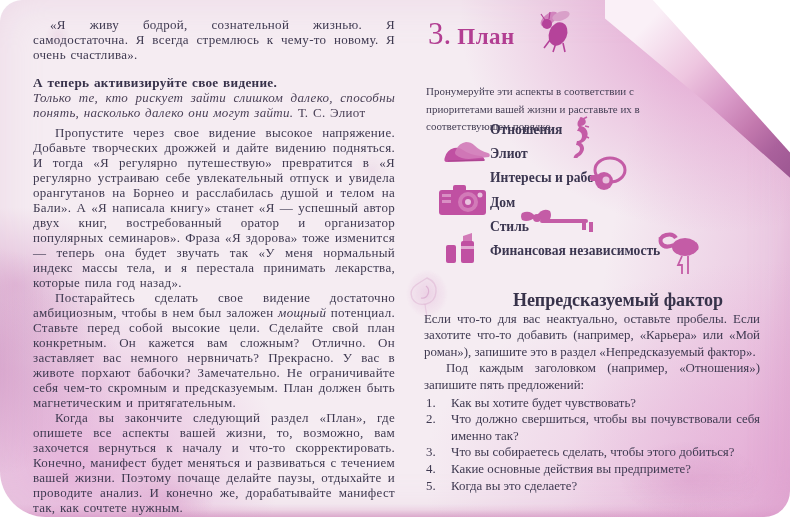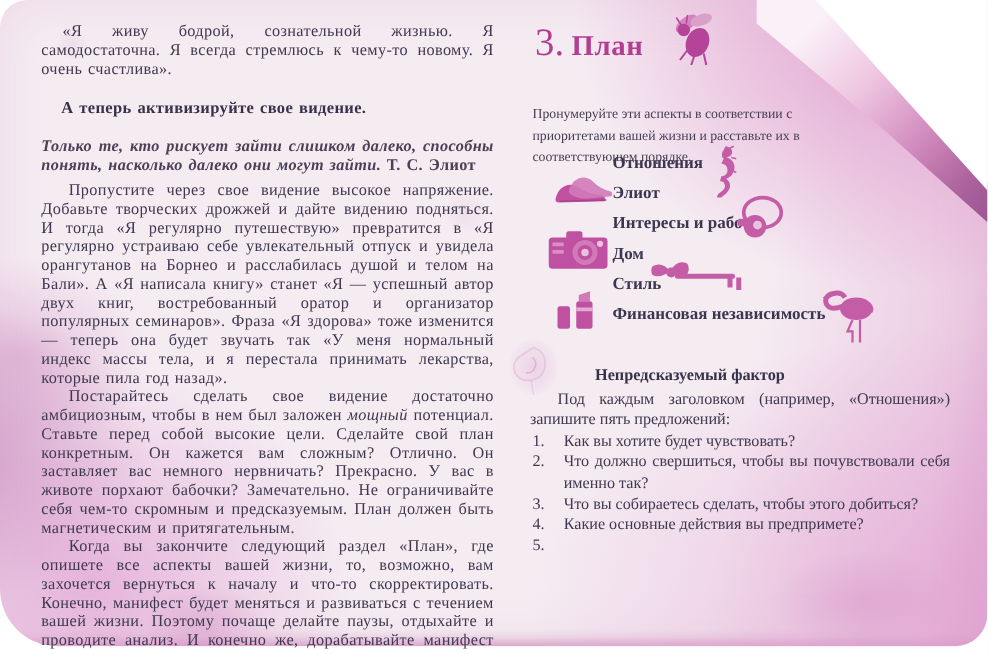--- a/index.html
+++ b/index.html
@@ -32,35 +32,35 @@
     background:linear-gradient(133deg,#faf0f7 18%,#eec6e0 42%,#d99ac8 60%,#c379ae 74%,#aa619c 86%,#9a5590 100%);}
   .curl-white{position:absolute;top:-1px;right:-1px;width:176px;height:172px;pointer-events:none;
     background:#ffffff;clip-path:polygon(21% 0, 101% 0, 101% 91%);}
 
   
   .txt{color:#3e3950;}
   .left-col{position:absolute;left:33px;top:17px;width:362px;font-size:13px;line-height:15px;
     letter-spacing:.3px;word-spacing:1px;text-align:justify;}
   .left-col p{margin:0;text-indent:22px;}
   .left-col .p1{text-indent:17px;margin-bottom:13px;}
-  .left-col .lead-head{font-weight:bold;margin:16px;text-indent:0;font-size:13.2px;color:#37324a;}
-  .left-col .epigraph{font-style:italic;margin:12px 0 5px;text-indent:0;color:#4a4157;font-weight:bold;}
+  .left-col .lead-head{font-weight:bold;margin:0;text-indent:0;font-size:13.2px;color:#37324a;}
+  .left-col .epigraph{font-style:italic;margin:0 0 5px;text-indent:0;color:#4a4157;}
   .left-col .epigraph .author{font-style:normal;}
   .ital{font-style:italic;}
 
   .right-col{position:absolute;left:420px;top:0;width:368px;}
   .chapter{position:absolute;left:8px;top:16px;color:#b23e92;white-space:nowrap;}
   .chapter .num{font-size:31px;font-weight:normal;}
   .chapter .name{font-size:23px;font-weight:bold;letter-spacing:.5px;margin-left:6px;}
   .intro{position:absolute;left:6px;top:72px;width:276px;font-size:11px;line-height:17.6px;color:#443e54;}
   .aspects{position:absolute;left:70px;top:122px;width:260px;list-style:none;margin:0;padding:0;}
   .aspects li{height:24.2px;font-weight:bold;font-size:13.6px;color:#3b3650;white-space:nowrap;}
   .unpredictable{position:absolute;left:4px;top:292px;width:336px;font-size:12.9px;line-height:16.6px;
     color:#3e3950;text-align:justify;}
-  .unpredictable .sub{font-weight:bold;text-align:left;margin:0 0 2px 52px;font-size:13px;color:#37324a;}
+  .unpredictable .sub{font-weight:bold;text-align:center;margin:0 0 2px 52px;font-size:18px;color:#37324a;}
   .unpredictable p{margin:0;}
   .unpredictable .ind{text-indent:22px;}
   .questions{list-style:none;margin:1px 0 0;padding:0;}
   .questions li{position:relative;padding-left:27px;}
   .questions .qnum{position:absolute;left:2px;top:0;}
 
   
   .icn{position:absolute;pointer-events:none;}
   .rose{position:absolute;left:396px;top:264px;width:62px;height:66px;opacity:.55;pointer-events:none;
     background:radial-gradient(ellipse 28px 32px at 50% 45%, rgba(214,150,200,.55), rgba(214,150,200,.15) 60%, rgba(214,150,200,0) 75%);}
@@ -148,27 +148,28 @@
       <svg class="icn" style="left:238px;top:230px" width="42" height="46" viewBox="0 0 42 46">
         <ellipse cx="27" cy="17" rx="13" ry="9" fill="#c45ca6"></ellipse>
         <path d="M38 12 q4 4 2 8 l-8 2 z" fill="#c45ca6"></path>
         <path d="M16 15 q-10 4 -13 -2 q-2-6 5-8 q7-2 10 3" fill="none" stroke="#c45ca6" stroke-width="4"></path>
         <path d="M4 6 l-4 2 4 2 z" fill="#c45ca6"></path>
         <path d="M24 26 l-4 9 4 0 0 9 M30 26 l0 18" stroke="#c45ca6" stroke-width="1.8" fill="none"></path>
       </svg>
 
       <div class="unpredictable">
         <p class="sub">Непредсказуемый фактор</p>
+        <p>Если что-то для вас неактуально, оставьте пробелы. Если захотите что-то добавить (например, «Карьера» или «Мой роман»), запишите это в раздел «Непредсказуемый фактор».</p>
         <p class="ind">Под каждым заголовком (например, «Отношения») запишите пять предложений:</p>
         <ol class="questions">
           <li><span class="qnum">1.</span><span>Как вы хотите будет чувствовать?</span></li>
           <li><span class="qnum">2.</span><span>Что должно свершиться, чтобы вы почувствовали себя именно так?</span></li>
           <li><span class="qnum">3.</span><span>Что вы собираетесь сделать, чтобы этого добиться?</span></li>
           <li><span class="qnum">4.</span><span>Какие основные действия вы предпримете?</span></li>
-          <li><span class="qnum">5.</span></li>
+          <li><span class="qnum">5.</span><span>Когда вы это сделаете?</span></li>
         </ol>
       </div>
     </div>
 
     <div class="rose">
       <svg width="62" height="66" viewBox="0 0 62 66">
         <path d="M31 14 q10 4 9 14 q-1 10 -10 12 q-10 2 -14 -6 q-3-8 4-13 q6-4 11-7z" fill="none" stroke="#c77fb5" stroke-width="1.4" opacity=".5"></path>
         <path d="M30 22 q4 3 2 8 q-2 5 -7 4" fill="none" stroke="#b75da5" stroke-width="1.2" opacity=".6"></path>
         <path d="M29 40 q1 8 2 12" stroke="#c77fb5" stroke-width="1.2" fill="none" opacity=".45"></path>
       </svg>

